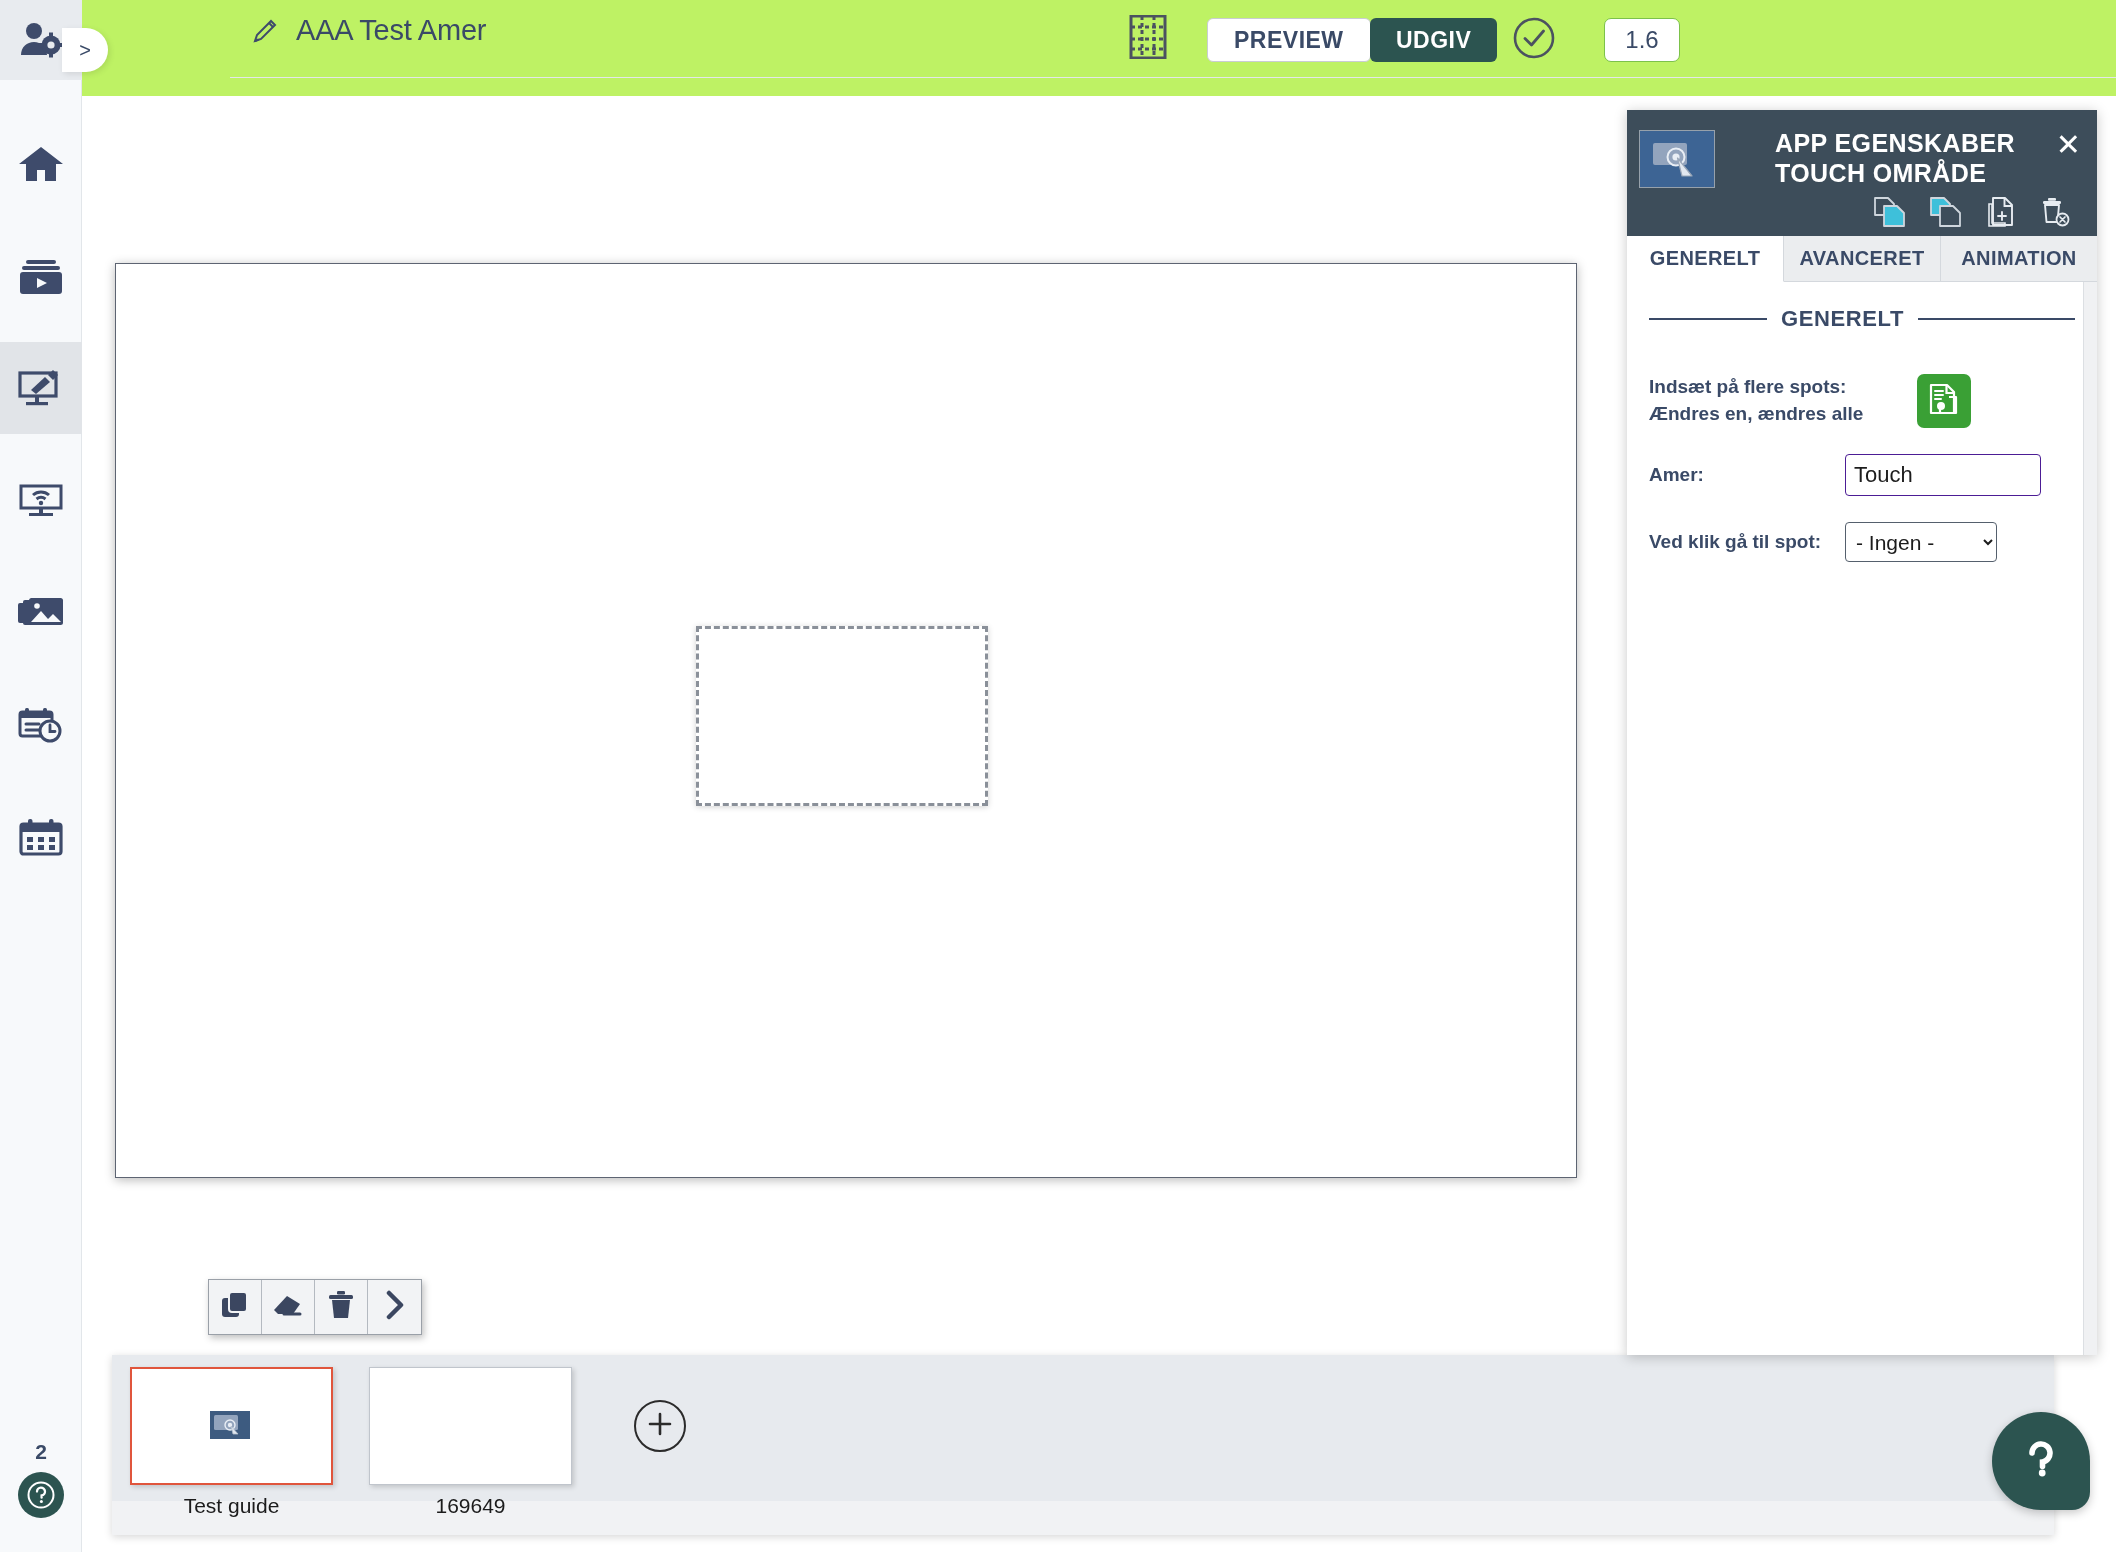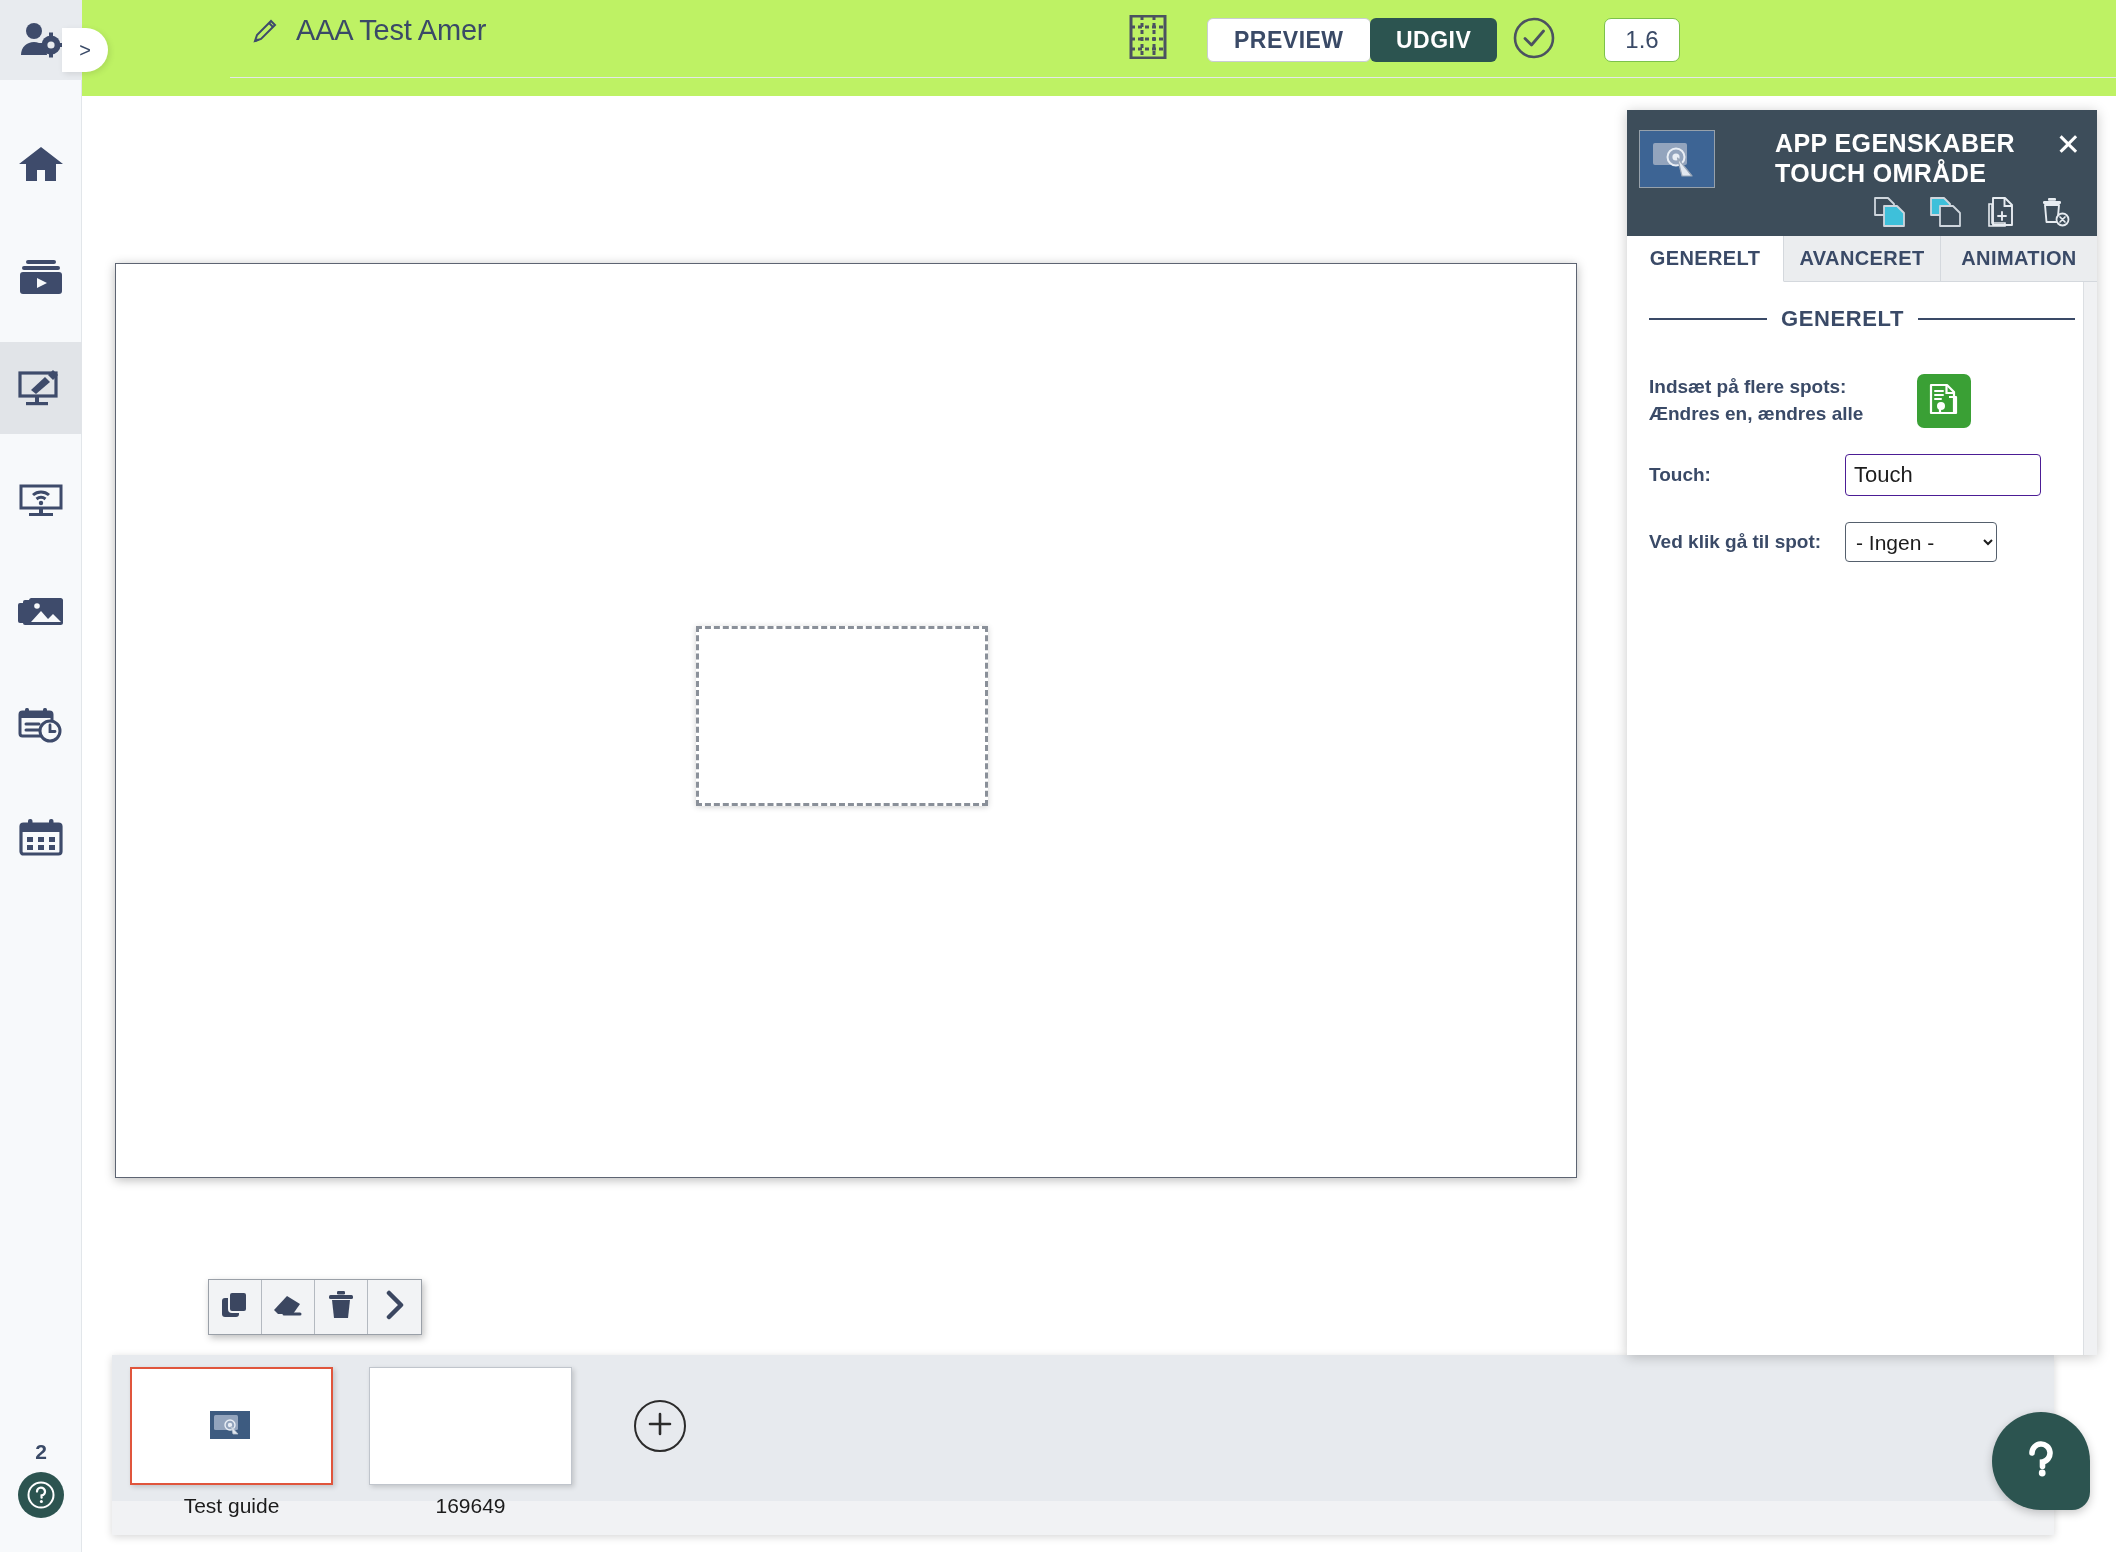--- a/index.html
+++ b/index.html
@@ -676,21 +676,21 @@
               <path d="M19.5 3 v8 H27" fill="none" stroke="#ffffff" stroke-width="2.2"></path>
               <path d="M8 9 h8 M8 13 h8 M8 17 h6" stroke="#ffffff" stroke-width="2" stroke-linecap="round"></path>
               <circle cx="14" cy="24" r="4" fill="#ffffff"></circle>
               <path d="M22 15 h7 v16 H13 v-4" fill="none" stroke="#ffffff" stroke-width="2.2" stroke-linejoin="round"></path>
             </svg>
           </span>
         </div>
       </div>
 
       <div class="field-row titel">
-        <div class="field-label">Touch:</div>
+        <div class="field-label">Amer:</div>
         <input class="titel-input" type="text" value="Touch" style="">
       </div>
 
       <div class="field-row spot">
         <div class="field-label">Ved klik gå til spot:</div>
         <select class="spot-select">
           <option>- Ingen -</option>
         </select>
       </div>
 

